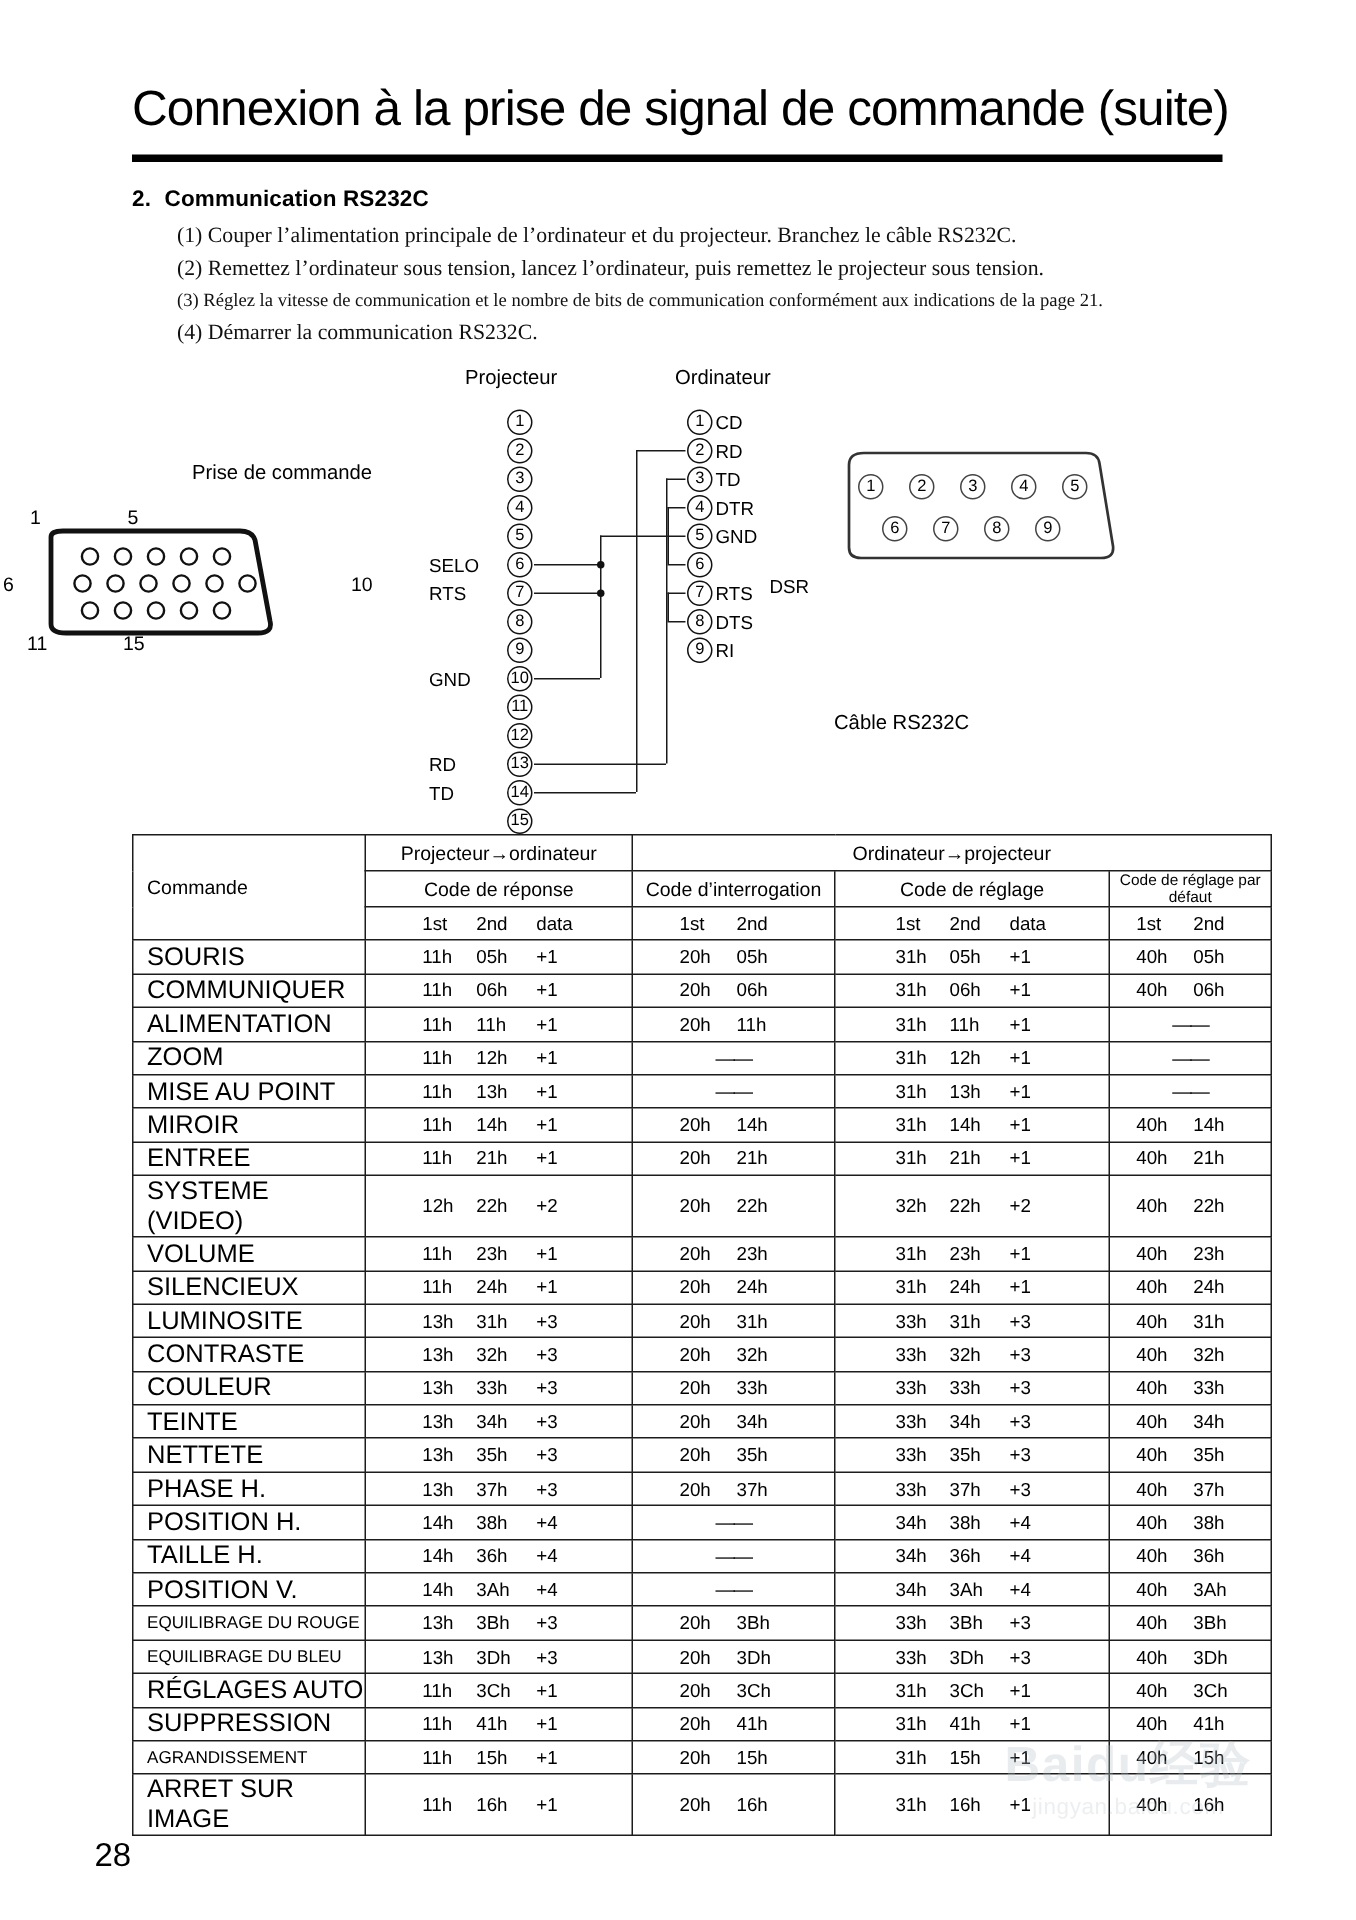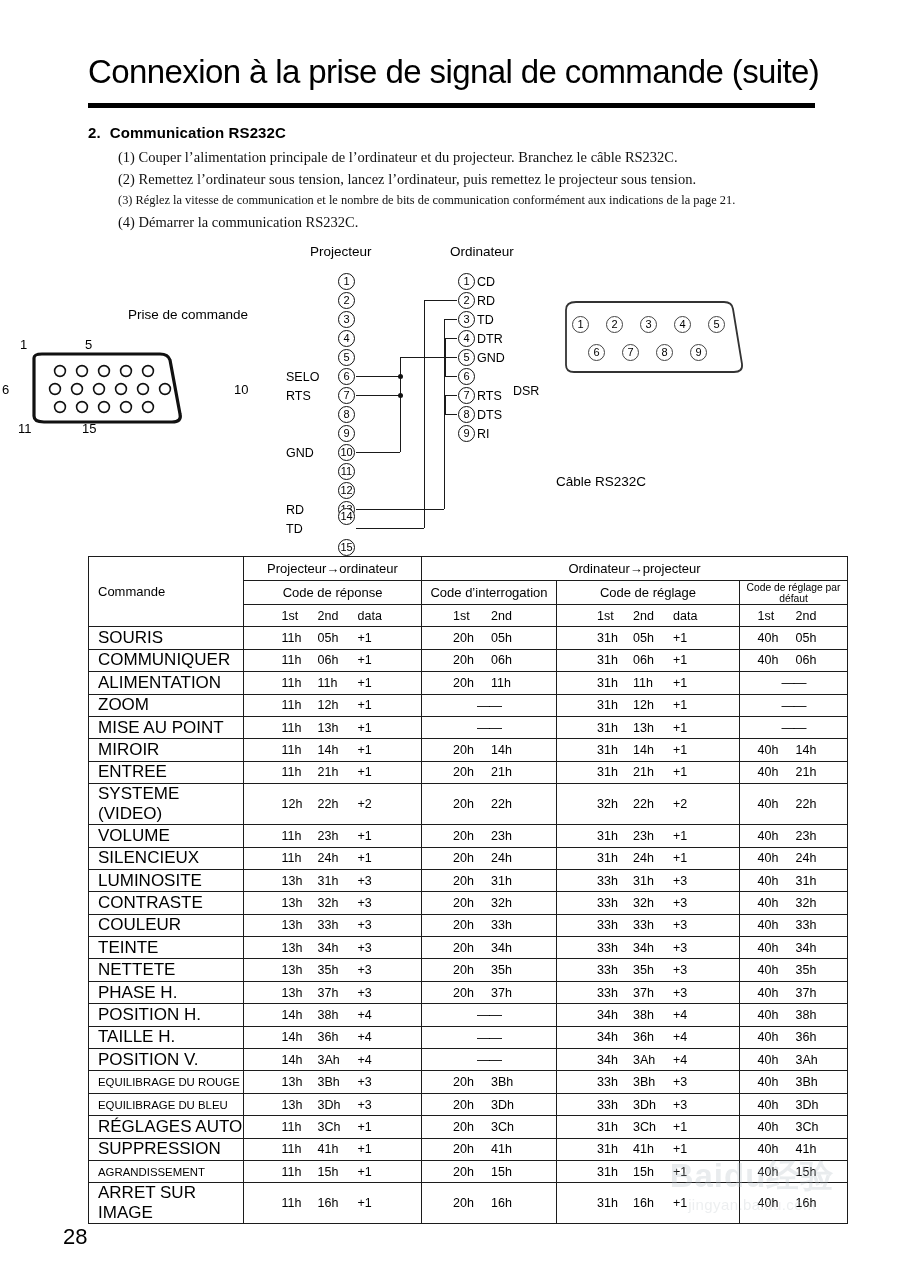--- a/index.html
+++ b/index.html
@@ -283,21 +283,21 @@
       <div class="pin" style="left: 338px; top: 147px;">7</div>
       <div class="pin-name right-side" style="left: 286px; width: 48px; top: 149px;">RTS</div>
       <div class="pin" style="left: 338px; top: 166px;">8</div>
       <div class="pin" style="left: 338px; top: 185px;">9</div>
       <div class="pin" style="left: 338px; top: 204px;">10</div>
       <div class="pin-name right-side" style="left: 286px; width: 48px; top: 206px;">GND</div>
       <div class="pin" style="left: 338px; top: 223px;">11</div>
       <div class="pin" style="left: 338px; top: 242px;">12</div>
       <div class="pin" style="left: 338px; top: 261px;">13</div>
       <div class="pin-name right-side" style="left: 286px; width: 48px; top: 263px;">RD</div>
-      <div class="pin" style="left: 338px; top: 268px;">14</div>
+      <div class="pin" style="left: 338px; top: 280px;">14</div>
       <div class="pin-name right-side" style="left: 286px; width: 48px; top: 282px;">TD</div>
       <div class="pin" style="left: 338px; top: 299px;">15</div>
       <div class="pin" style="left: 458px; top: 33px;">1</div>
       <div class="pin-name" style="left: 477px; top: 35px;">CD</div>
       <div class="pin" style="left: 458px; top: 52px;">2</div>
       <div class="pin-name" style="left: 477px; top: 54px;">RD</div>
       <div class="pin" style="left: 458px; top: 71px;">3</div>
       <div class="pin-name" style="left: 477px; top: 73px;">TD</div>
       <div class="pin" style="left: 458px; top: 90px;">4</div>
       <div class="pin-name" style="left: 477px; top: 92px;">DTR</div>

